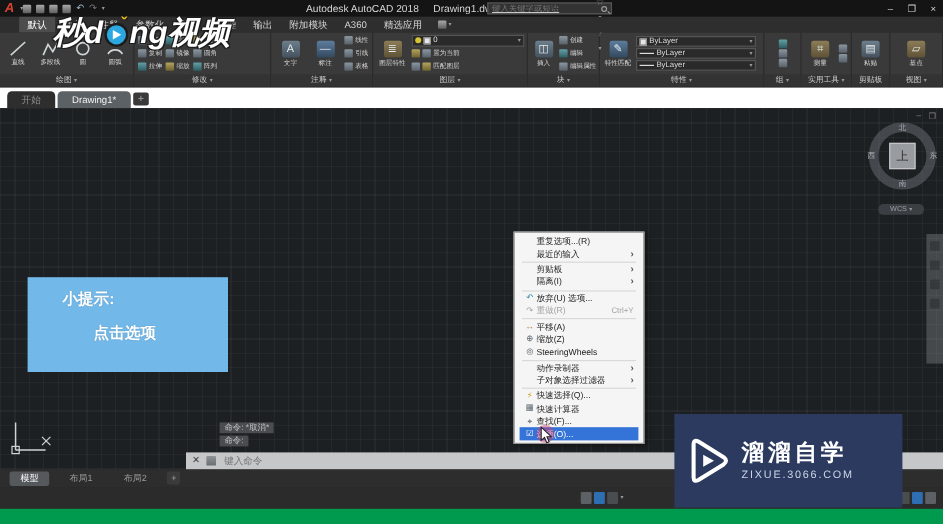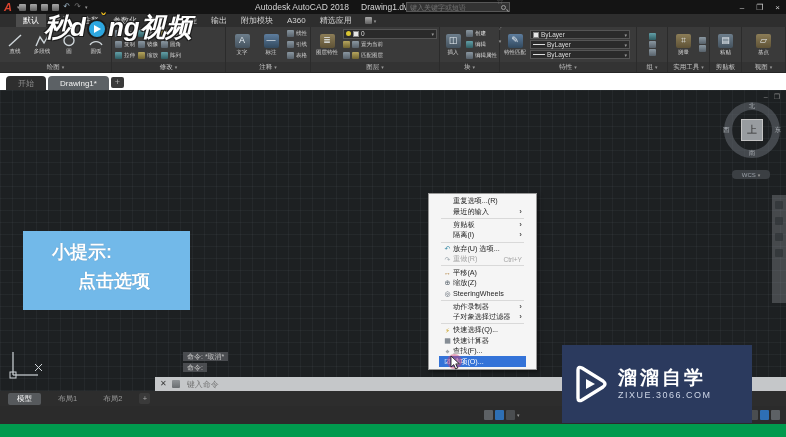--- a/index.html
+++ b/index.html
@@ -114,26 +114,26 @@
   .ladd{width:11px;height:11px;background:#3a3a3a;border-radius:2px;text-align:center;line-height:11px;color:#aaa;}
   .statusbar{position:absolute;top:406px;left:0;right:0;height:18px;background:#2b2b2b;z-index:2;}
   .stgroup{position:absolute;top:4px;display:flex;gap:2px;align-items:center;}
   .sti{width:9px;height:10px;border-radius:1px;background:#4a4d50;}
   .sti.blue{background:#2e6fb4;}
   .sti.lite{background:#5d6165;}
   .greenbar{position:absolute;top:424px;left:0;right:0;height:13px;background:#009a4e;z-index:2;}
 
   
   .tipbox{position:absolute;left:23px;top:231px;width:167px;height:79px;background:#72b9e9;z-index:4;
-    color:#fff;font-weight:bold;font-size:18px;text-shadow:0 0 1px rgba(30,60,90,.35);}
+    color:#fff;font-weight:bold;font-size:13px;text-shadow:0 0 1px rgba(30,60,90,.35);}
   .tip-title{position:absolute;left:29px;top:9px;}
   .tip-body{position:absolute;left:55px;top:38px;}
 
   .ctxmenu{position:absolute;left:428px;top:193px;width:109px;background:#f5f5f5;
-    border:1px solid #979797;box-shadow:2px 2px 4px rgba(0,0,0,.45);z-index:9;padding:2px 10px;}
+    border:1px solid #979797;box-shadow:2px 2px 4px rgba(0,0,0,.45);z-index:9;padding:2px 4px;}
   .ci{display:flex;align-items:center;height:10.4px;padding:0 4px 0 3px;font-size:7.2px;color:#1e1e1e;white-space:nowrap;}
   .ci .ic{width:11px;flex:none;text-align:center;font-size:7px;line-height:7px;}
   .ci .lb{flex:1;overflow:hidden;}
   .ci .sc{margin-left:4px;font-size:6.6px;}
   .ci .sub{margin-left:4px;font-weight:bold;color:#555;font-size:8px;line-height:8px;}
   .ci.dis{color:#a3a3a3;}
   .ci.hl{background:#3473d8;color:#fff;}
   .ci.hl .ic,.ci.hl .sub{color:#fff;}
   .sep{height:1px;background:#d9d9d9;margin:1px 2px;}
   .ic.c-undo{color:#2f86a3;} .ic.c-redo{color:#9aa4ab;} .ic.c-pan{color:#b07f3a;}

